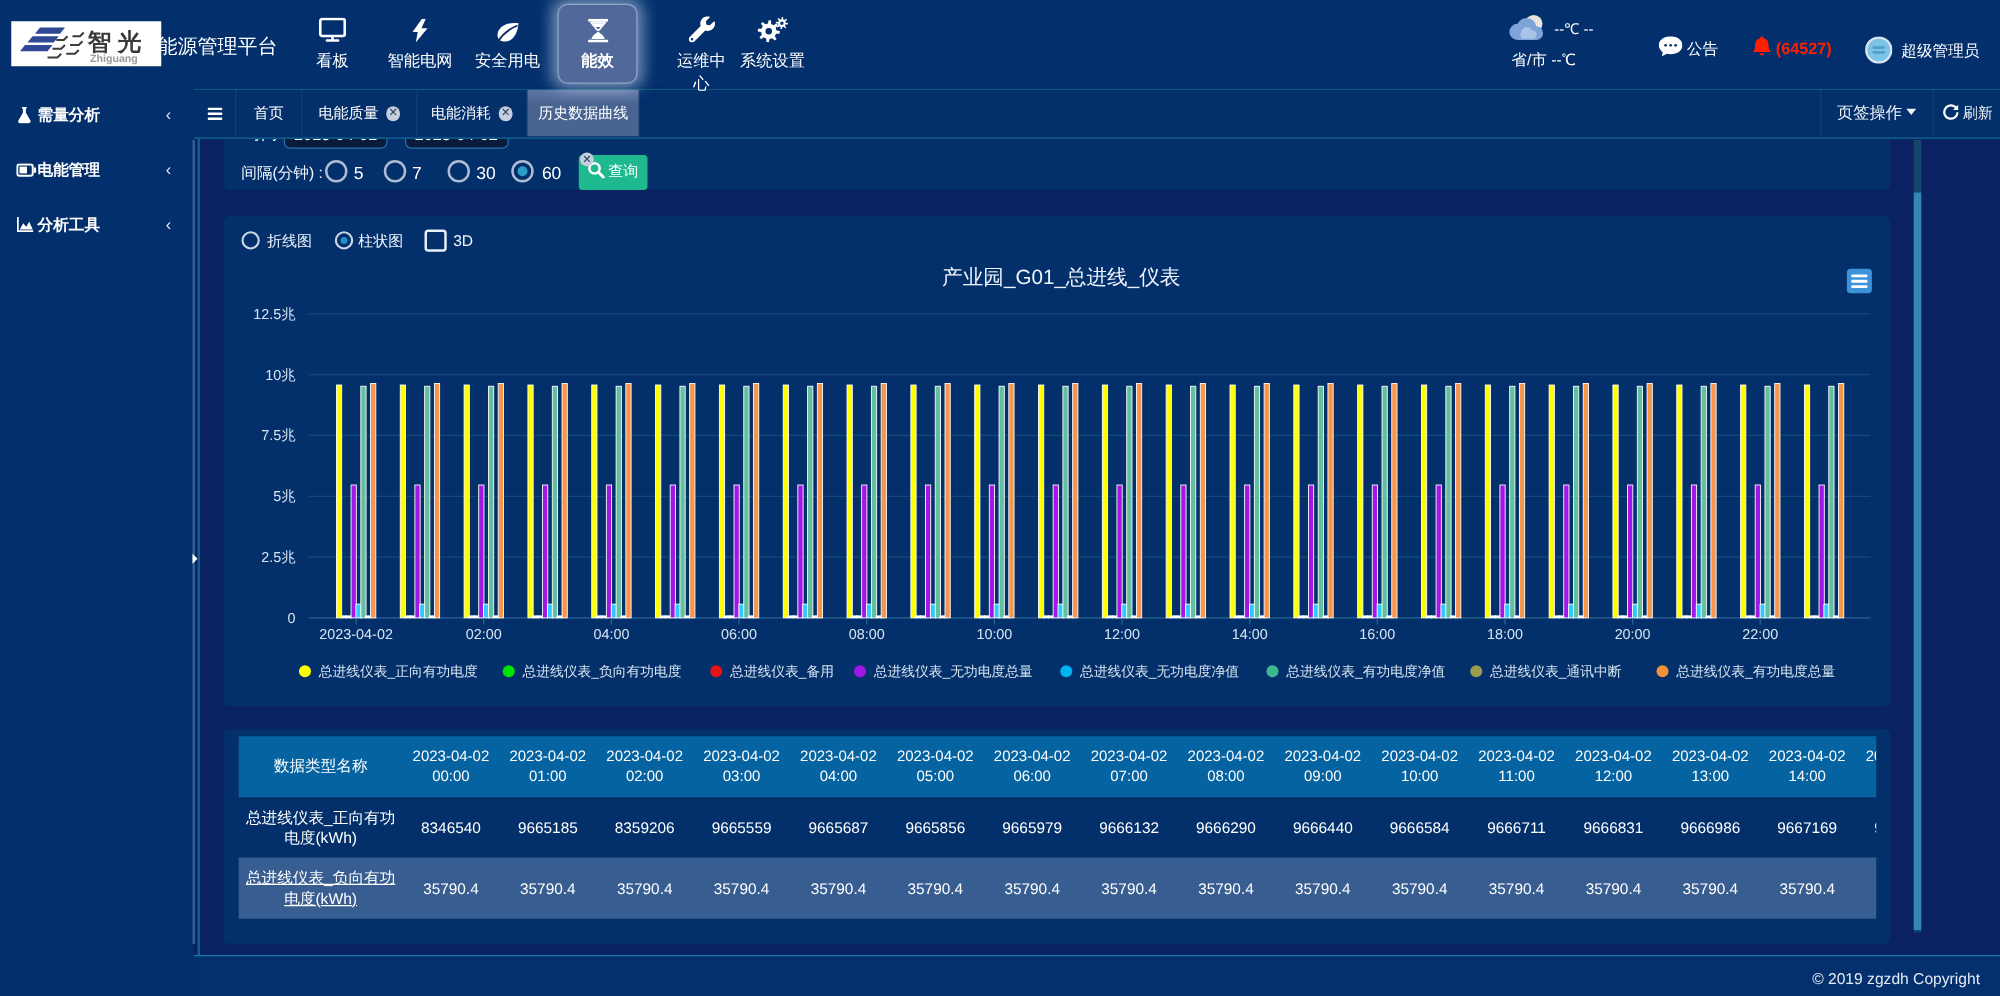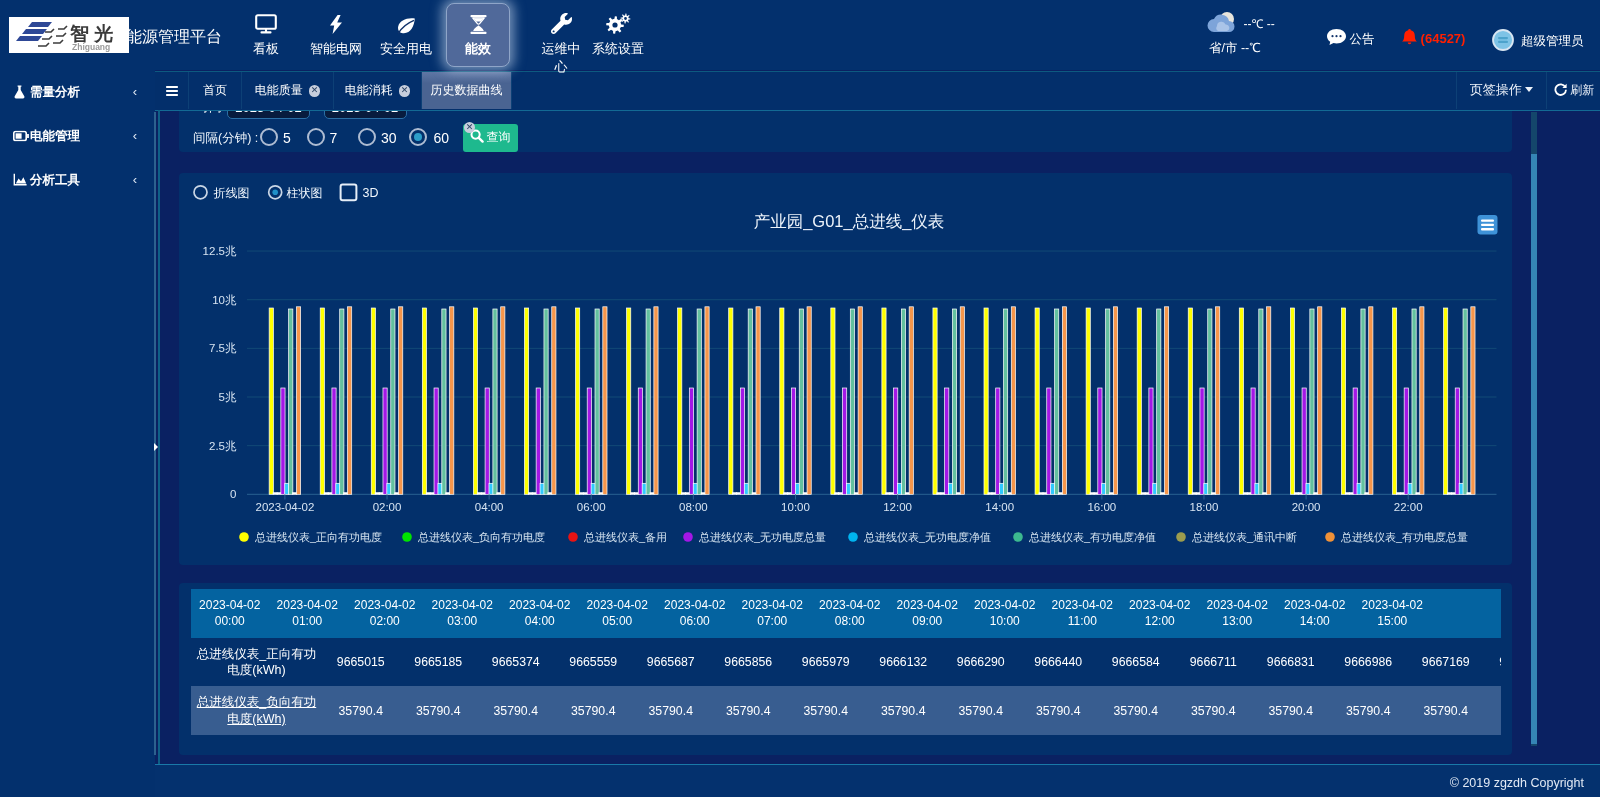--- a/index.html
+++ b/index.html
@@ -489,42 +489,43 @@
       <text x="213.5" y="196.5" fill="#f0f6fc" font-size="12">折线图</text>
       <circle cx="275.2" cy="192.3" r="6.5" fill="none" stroke="#c9d6e6" stroke-width="1.7"></circle>
       <circle cx="275.2" cy="192.3" r="2.8" fill="#2090c8"></circle>
       <text x="286.5" y="196.5" fill="#f0f6fc" font-size="12">柱状图</text>
       <rect x="340.6" y="184.5" width="15.8" height="15.8" rx="2" fill="none" stroke="#e6eef8" stroke-width="2"></rect>
       <text x="362.5" y="197" fill="#f0f6fc" font-size="12.5">3D</text>
     </svg>
 
   <div class="panel" id="tpanel">
     <div class="trow" style="top:6px;height:49px;background:#0463a0;font-size:12px;line-height:1.32;">
+      <div class="tc tc1" style="font-size:12.5px;">数据类型名称</div>
     <div class="tc">2023-04-02<br>00:00</div>
         <div class="tc">2023-04-02<br>01:00</div>
         <div class="tc">2023-04-02<br>02:00</div>
         <div class="tc">2023-04-02<br>03:00</div>
         <div class="tc">2023-04-02<br>04:00</div>
         <div class="tc">2023-04-02<br>05:00</div>
         <div class="tc">2023-04-02<br>06:00</div>
         <div class="tc">2023-04-02<br>07:00</div>
         <div class="tc">2023-04-02<br>08:00</div>
         <div class="tc">2023-04-02<br>09:00</div>
         <div class="tc">2023-04-02<br>10:00</div>
         <div class="tc">2023-04-02<br>11:00</div>
         <div class="tc">2023-04-02<br>12:00</div>
         <div class="tc">2023-04-02<br>13:00</div>
         <div class="tc">2023-04-02<br>14:00</div>
         <div class="tc">2023-04-02<br>15:00</div>
       </div>
     <div class="trow" style="top:55px;height:48px;background:#03306b;font-size:12.3px;">
       <div class="tc tc1" style="font-size:12.5px;line-height:1.3;">总进线仪表_正向有功<br>电度(kWh)</div>
-    <div class="tc">9665015</div>
+    <div class="tc">8346540</div>
         <div class="tc">9665185</div>
-        <div class="tc">9665374</div>
+        <div class="tc">8359206</div>
         <div class="tc">9665559</div>
         <div class="tc">9665687</div>
         <div class="tc">9665856</div>
         <div class="tc">9665979</div>
         <div class="tc">9666132</div>
         <div class="tc">9666290</div>
         <div class="tc">9666440</div>
         <div class="tc">9666584</div>
         <div class="tc">9666711</div>
         <div class="tc">9666831</div>

